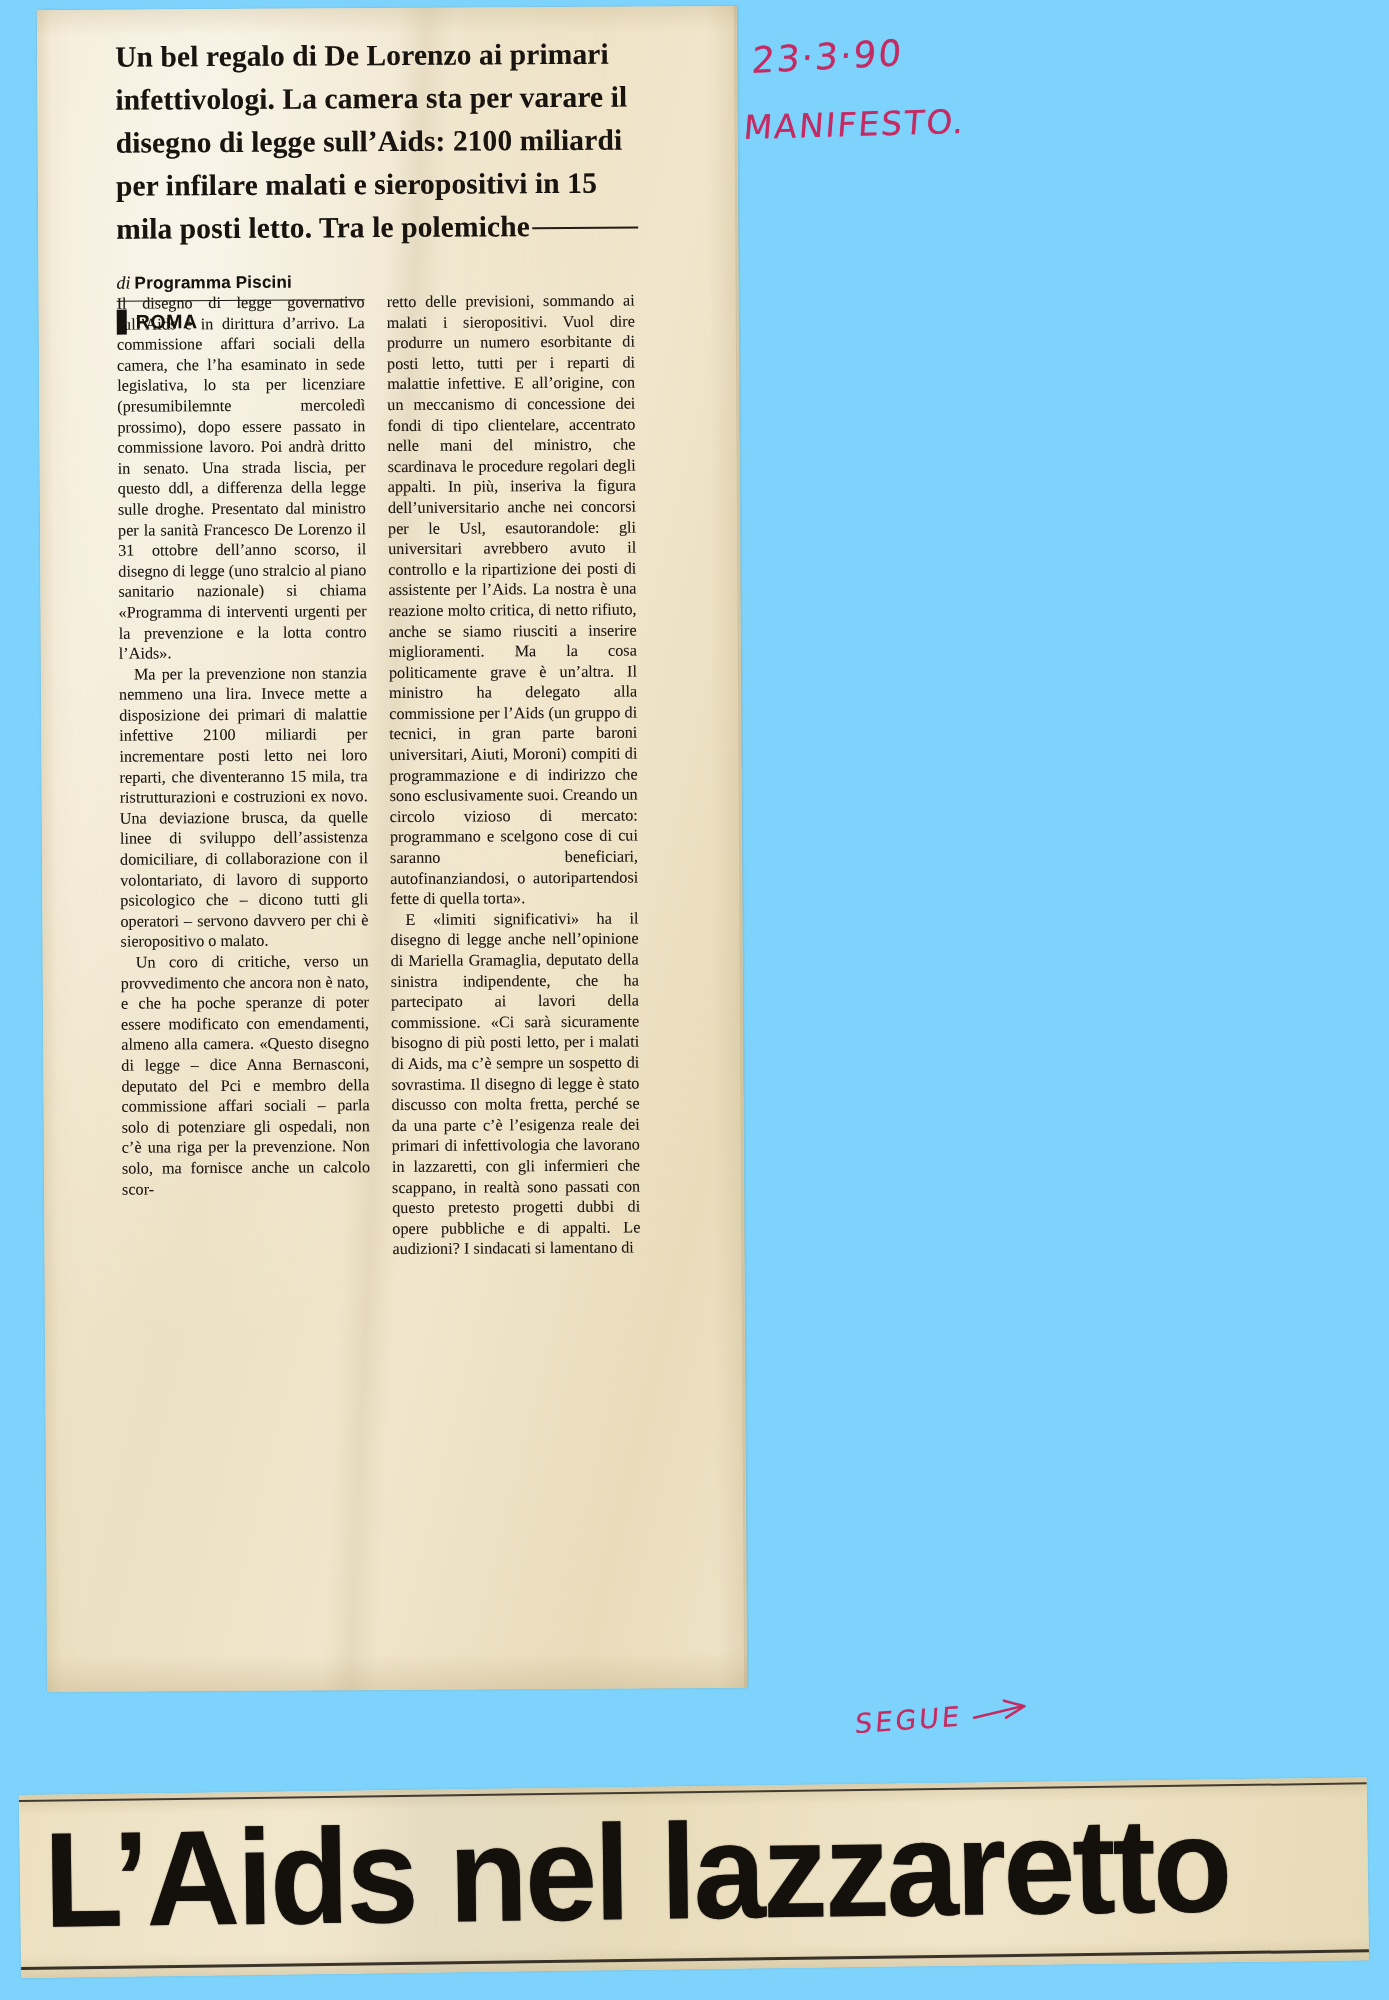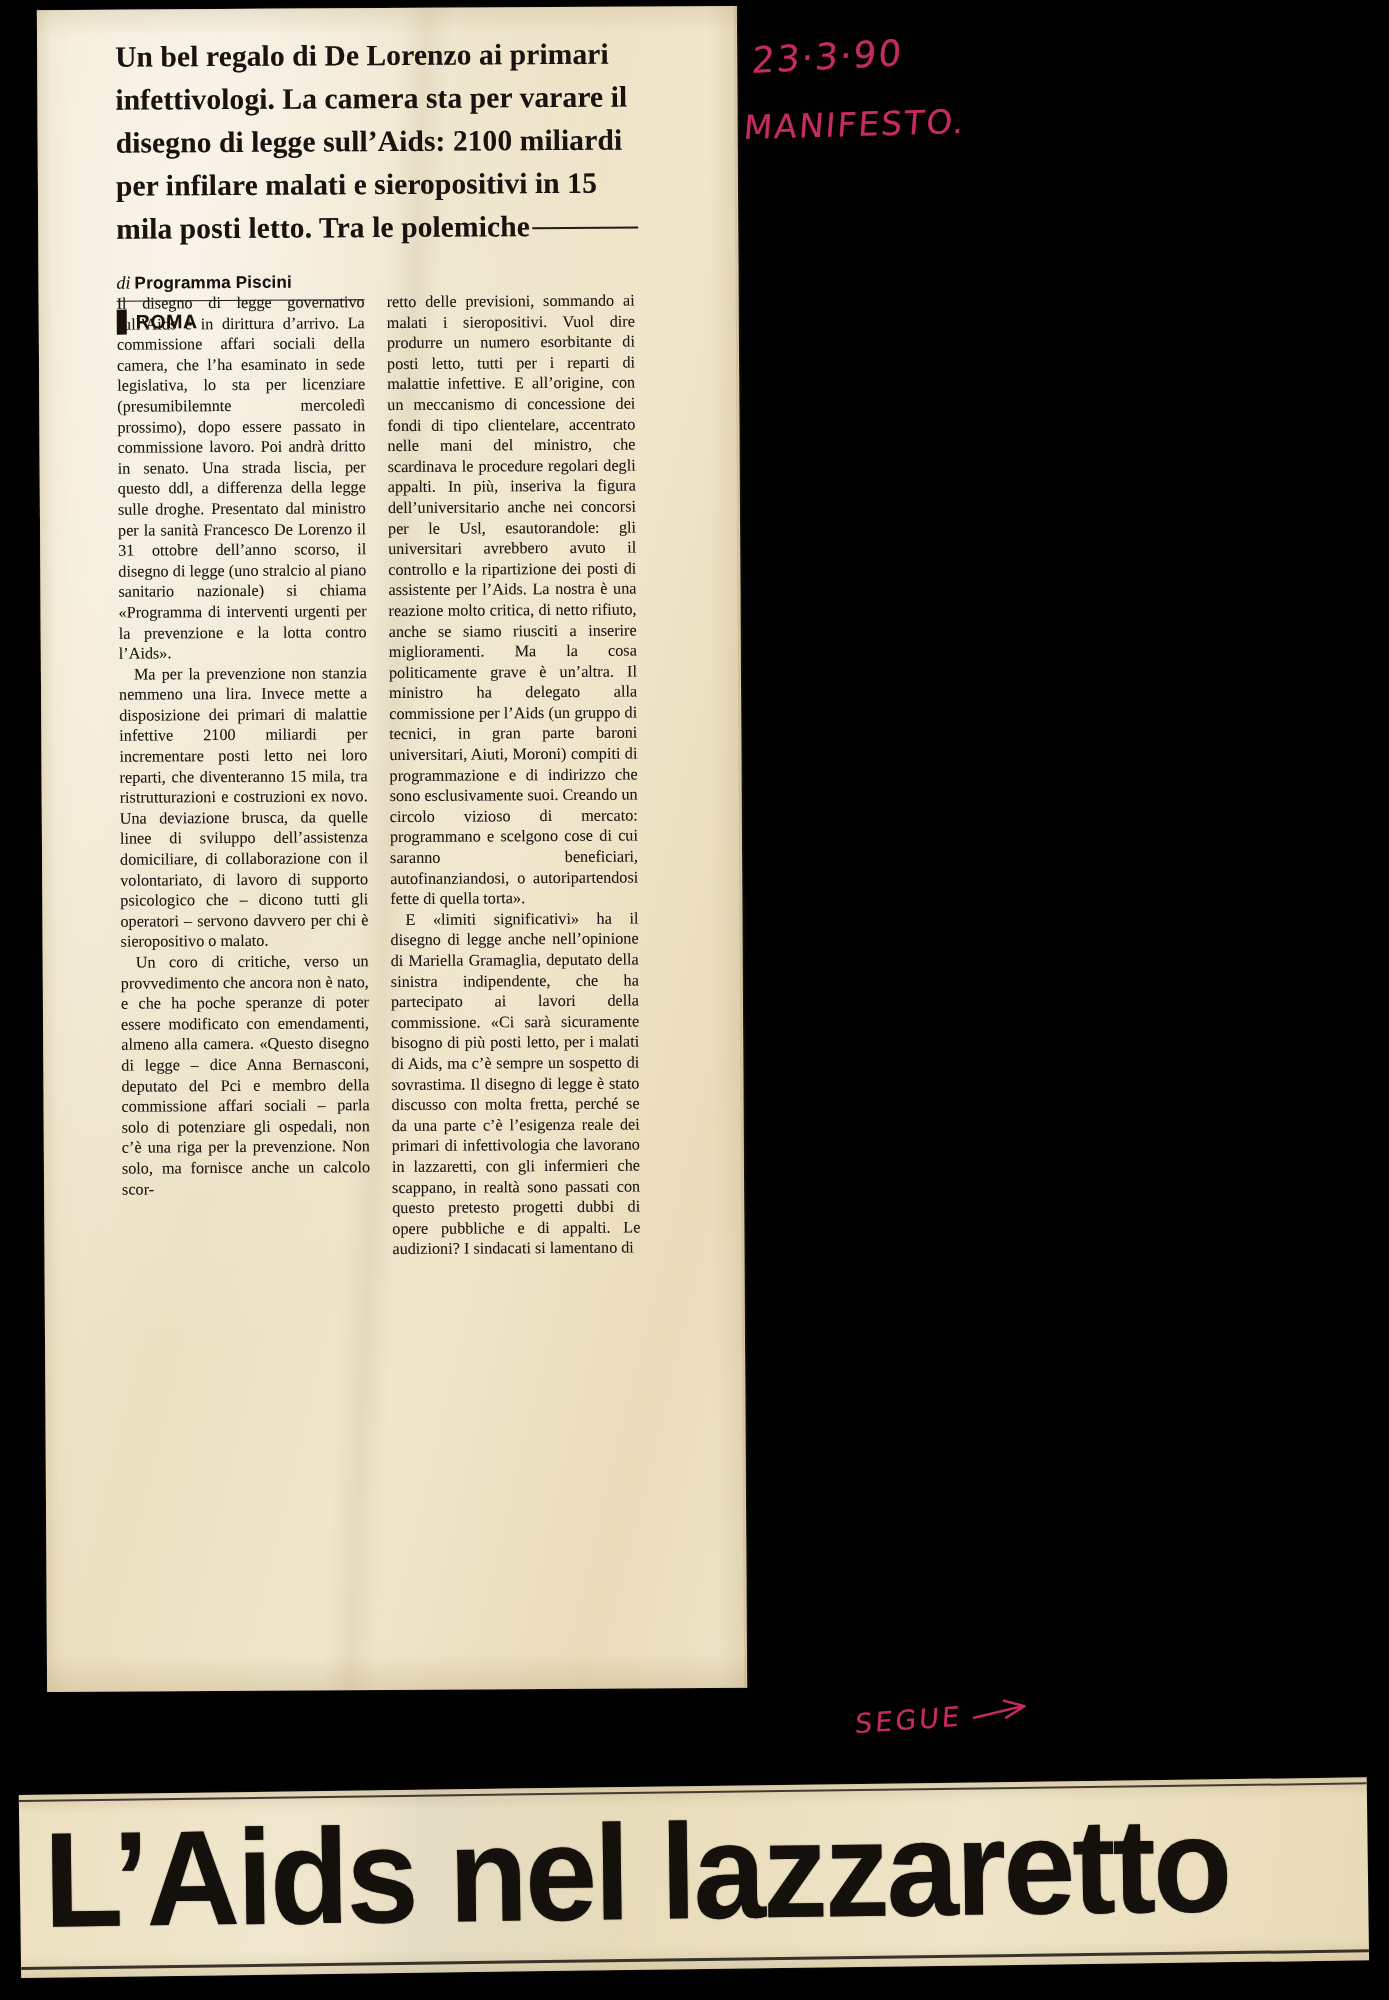--- a/index.html
+++ b/index.html
@@ -13,21 +13,21 @@
     position: relative;
     overflow: hidden;
     font-family: "Liberation Serif", serif;
     background: #fefefe;
   }
 
   
   #scan-page {
     position: absolute;
     inset: 0;
-    background: #000000;
+    background: #7dd3fc;
   }
 
   
   #clipping-main {
     position: absolute;
     left: 42px;
     top: 8px;
     width: 700px;
     height: 1682px;
     background:

